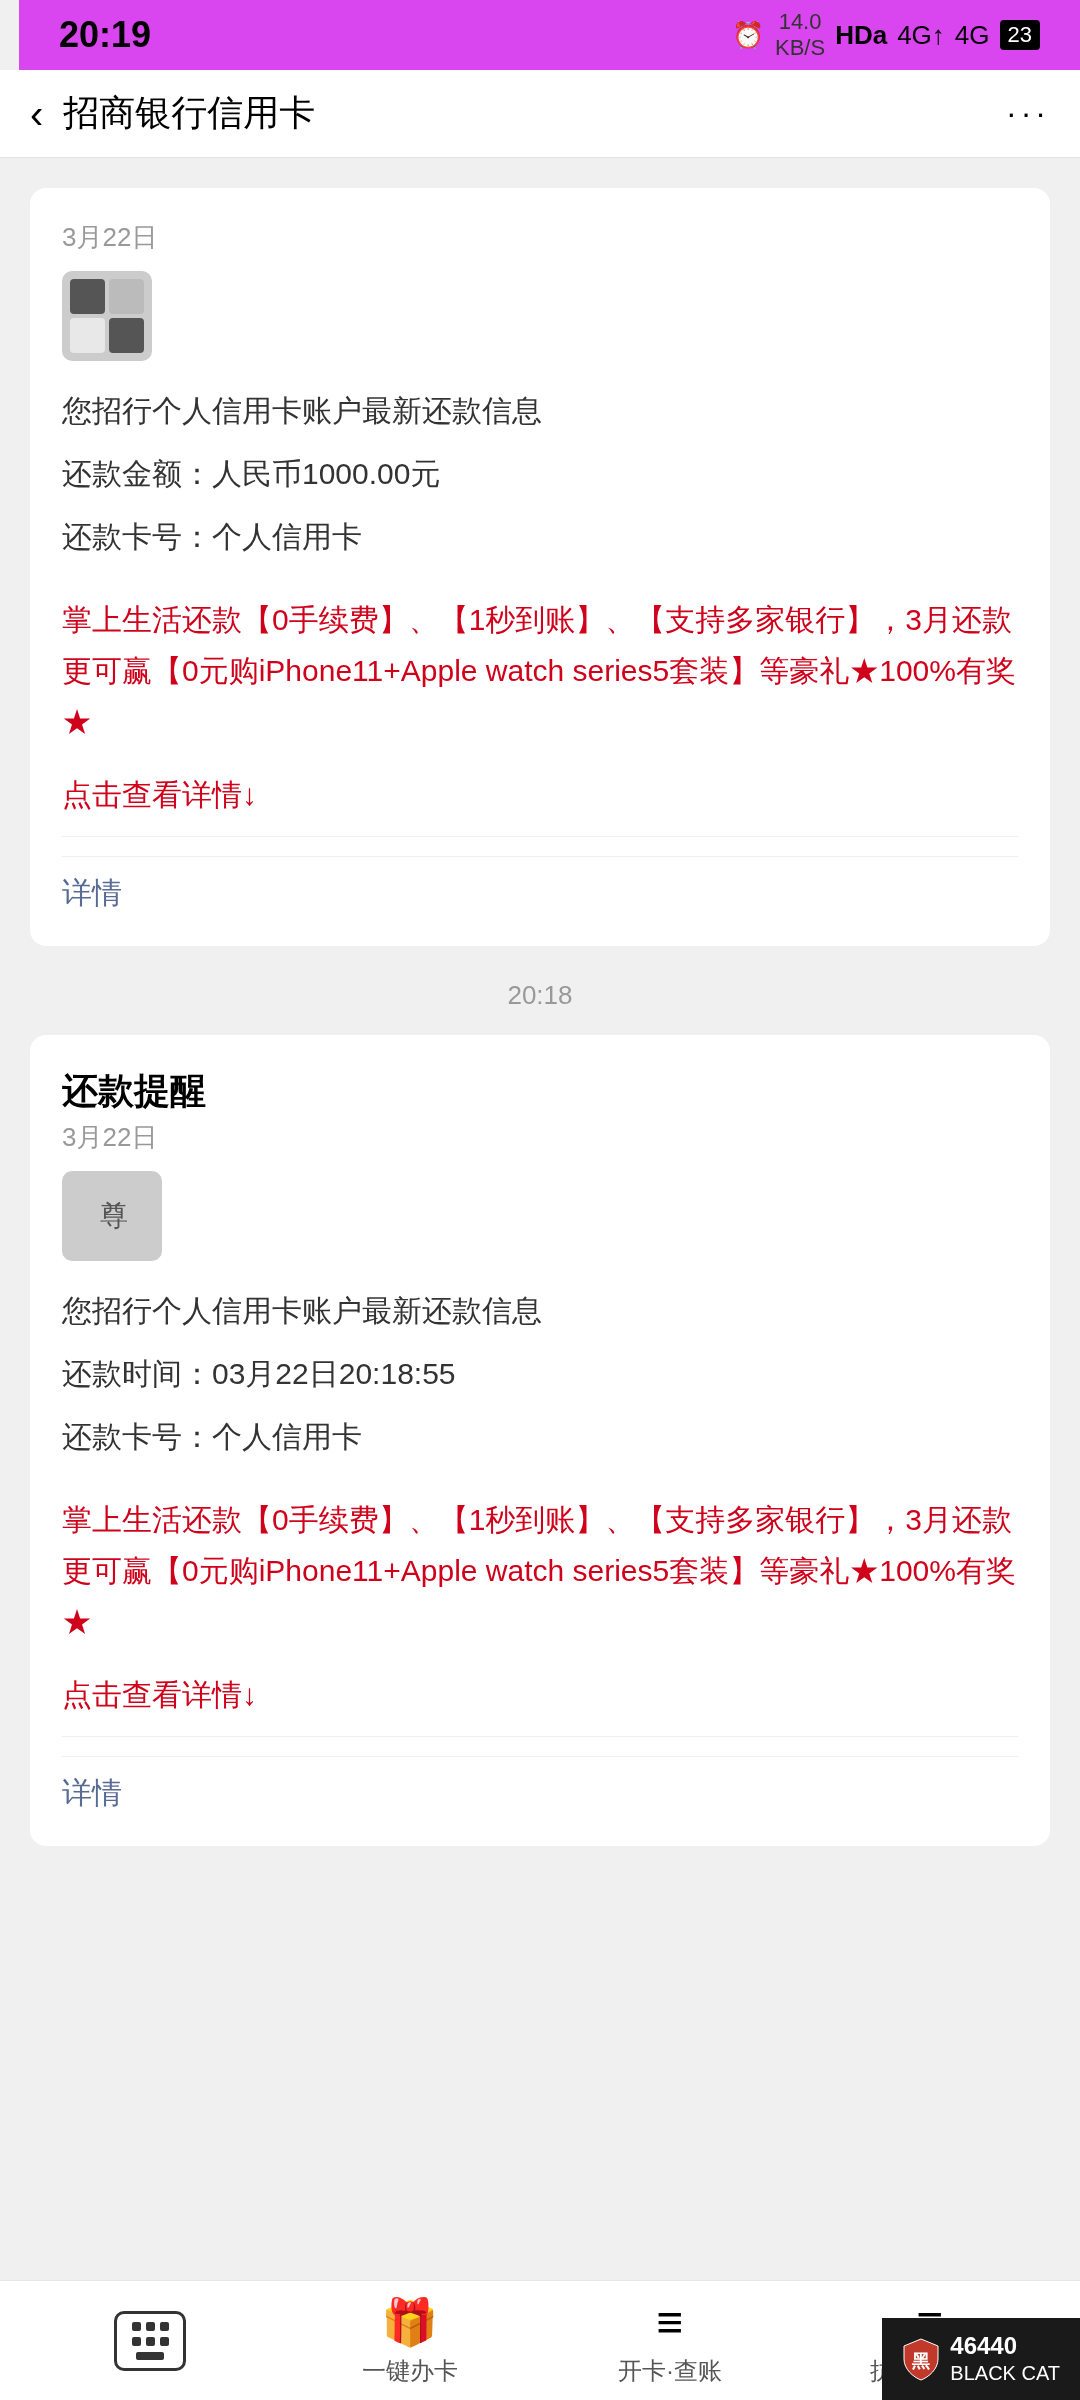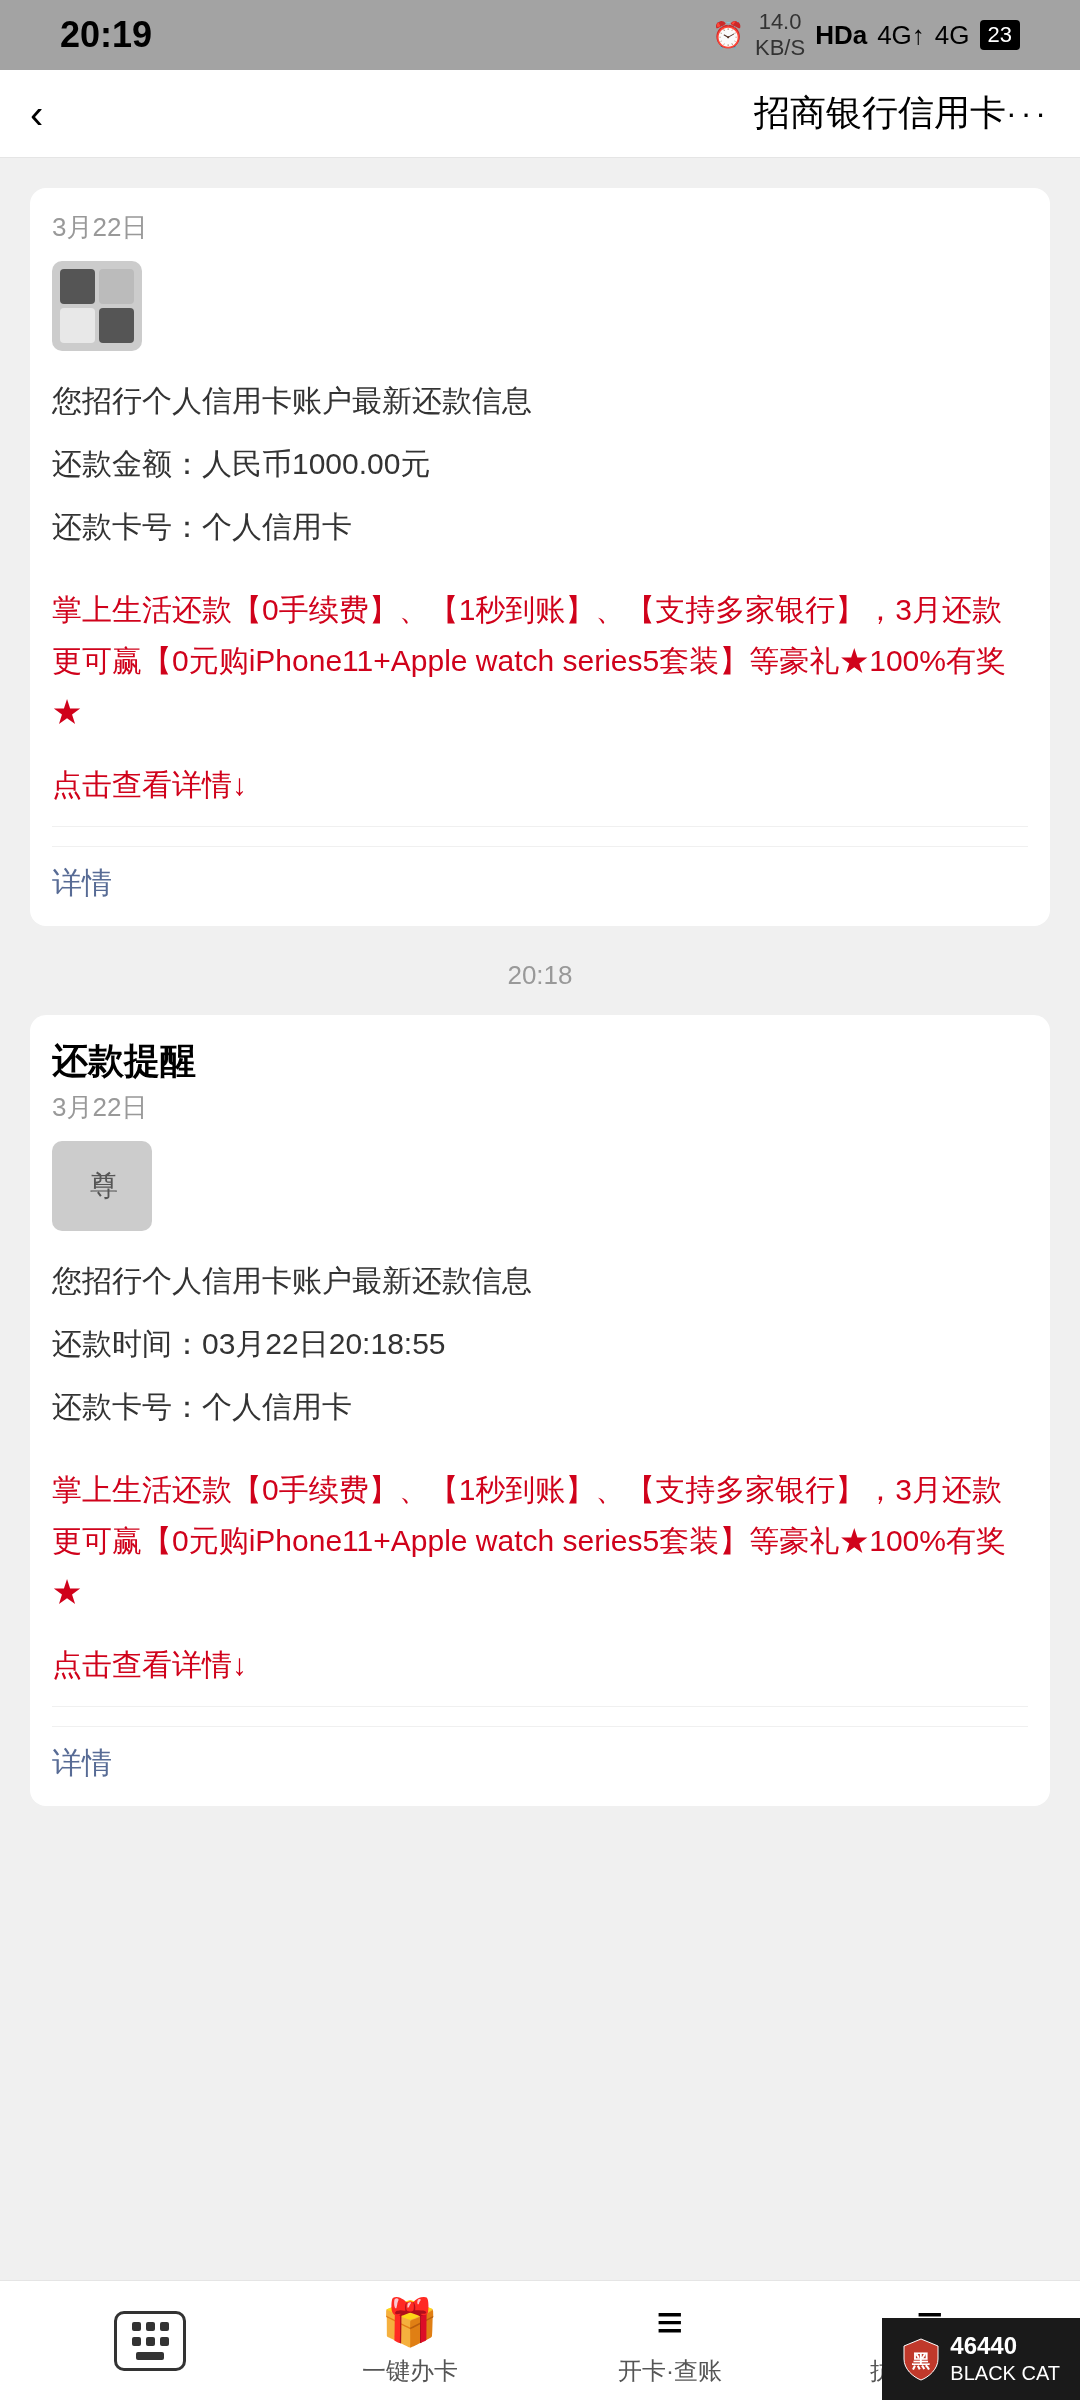--- a/index.html
+++ b/index.html
@@ -14,22 +14,23 @@
       color: #000;
       position: relative;
     }
 
     
     .status-bar {
       display: flex;
       justify-content: space-between;
       align-items: center;
       height: 70px;
-      padding: 0 60px;
-      background: #a3a3a3;
+      padding: 0 40px;
+      background: #d946ef;
+      margin-left: 19px;
     }
     .status-time {
       font-size: 36px;
       font-weight: 600;
       color: #000;
     }
     .status-icons {
       display: flex;
       align-items: center;
       gap: 10px;
@@ -65,42 +66,41 @@
       color: #000;
       margin-right: 20px;
       cursor: pointer;
       line-height: 1;
     }
     .nav-title {
       flex: 1;
       font-size: 36px;
       font-weight: 500;
       color: #000;
-      text-align: right;
     }
     .more-btn {
       font-size: 32px;
       color: #000;
       cursor: pointer;
       letter-spacing: 4px;
     }
 
     
     .chat-container {
       padding: 20px 0 160px 0;
       background: #f0f0f0;
       min-height: calc(2400px - 158px);
     }
 
     
     .message-card {
       background: #fff;
       margin: 10px 30px;
       border-radius: 16px;
-      padding: 22px;
+      padding: 32px;
       position: relative;
     }
 
     
     .avatar-row {
       display: flex;
       align-items: flex-start;
       margin-bottom: 24px;
     }
     .avatar-placeholder {

